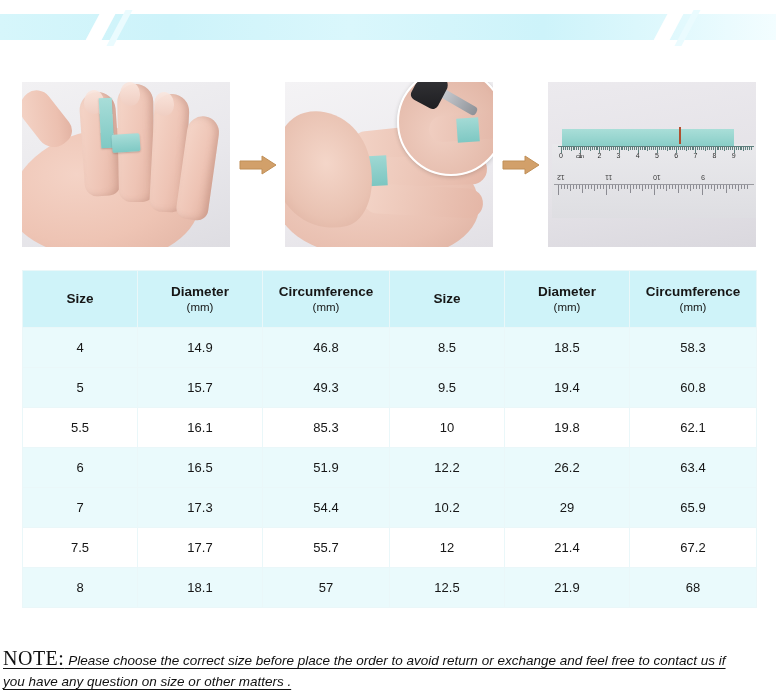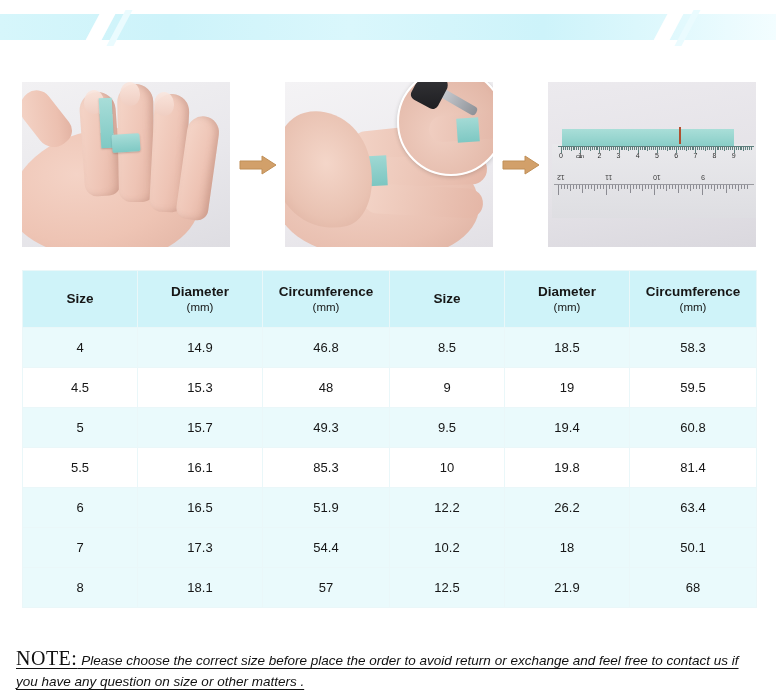--- a/index.html
+++ b/index.html
@@ -291,21 +291,21 @@
     height: 37px;
     font-weight: normal;
   }
   tbody tr.odd td { background: #eafafc; }
   tbody tr.even td { background: #ffffff; }
   td.mid-gap, th.mid-gap { border-left: 2px solid #ffffff; }
 
   
   .note {
     position: absolute;
-    left: 16px;
+    left: 3px;
     top: 648px;
     width: 748px;
     font-style: italic;
     font-size: 13.5px;
     line-height: 21px;
     color: #111111;
     text-decoration: underline;
     text-underline-offset: 3px;
   }
   .note-label {
@@ -608,59 +608,59 @@
     </thead>
     <tbody id="table-body">
         <tr class="odd">
           <td>4</td>
           <td>14.9</td>
           <td>46.8</td>
           <td class="mid-gap">8.5</td>
           <td>18.5</td>
           <td>58.3</td>
         </tr>
-        <tr class="even">
-          <td>4.5</td>
-          <td>15.3</td>
-          <td>48</td>
-          <td class="mid-gap">9</td>
-          <td>19</td>
-          <td>59.5</td>
-        </tr>
         <tr class="odd">
           <td>5</td>
           <td>15.7</td>
           <td>49.3</td>
           <td class="mid-gap">9.5</td>
           <td>19.4</td>
           <td>60.8</td>
         </tr>
         <tr class="even">
           <td>5.5</td>
           <td>16.1</td>
           <td>85.3</td>
           <td class="mid-gap">10</td>
           <td>19.8</td>
-          <td>81.4</td>
+          <td>62.1</td>
         </tr>
         <tr class="odd">
           <td>6</td>
           <td>16.5</td>
           <td>51.9</td>
           <td class="mid-gap">12.2</td>
           <td>26.2</td>
           <td>63.4</td>
         </tr>
         <tr class="odd">
           <td>7</td>
           <td>17.3</td>
           <td>54.4</td>
           <td class="mid-gap">10.2</td>
-          <td>18</td>
-          <td>50.1</td>
+          <td>29</td>
+          <td>65.9</td>
+        </tr>
+        <tr class="even">
+          <td>7.5</td>
+          <td>17.7</td>
+          <td>55.7</td>
+          <td class="mid-gap">12</td>
+          <td>21.4</td>
+          <td>67.2</td>
         </tr>
         <tr class="odd">
           <td>8</td>
           <td>18.1</td>
           <td>57</td>
           <td class="mid-gap">12.5</td>
           <td>21.9</td>
           <td>68</td>
         </tr>
       </tbody>

